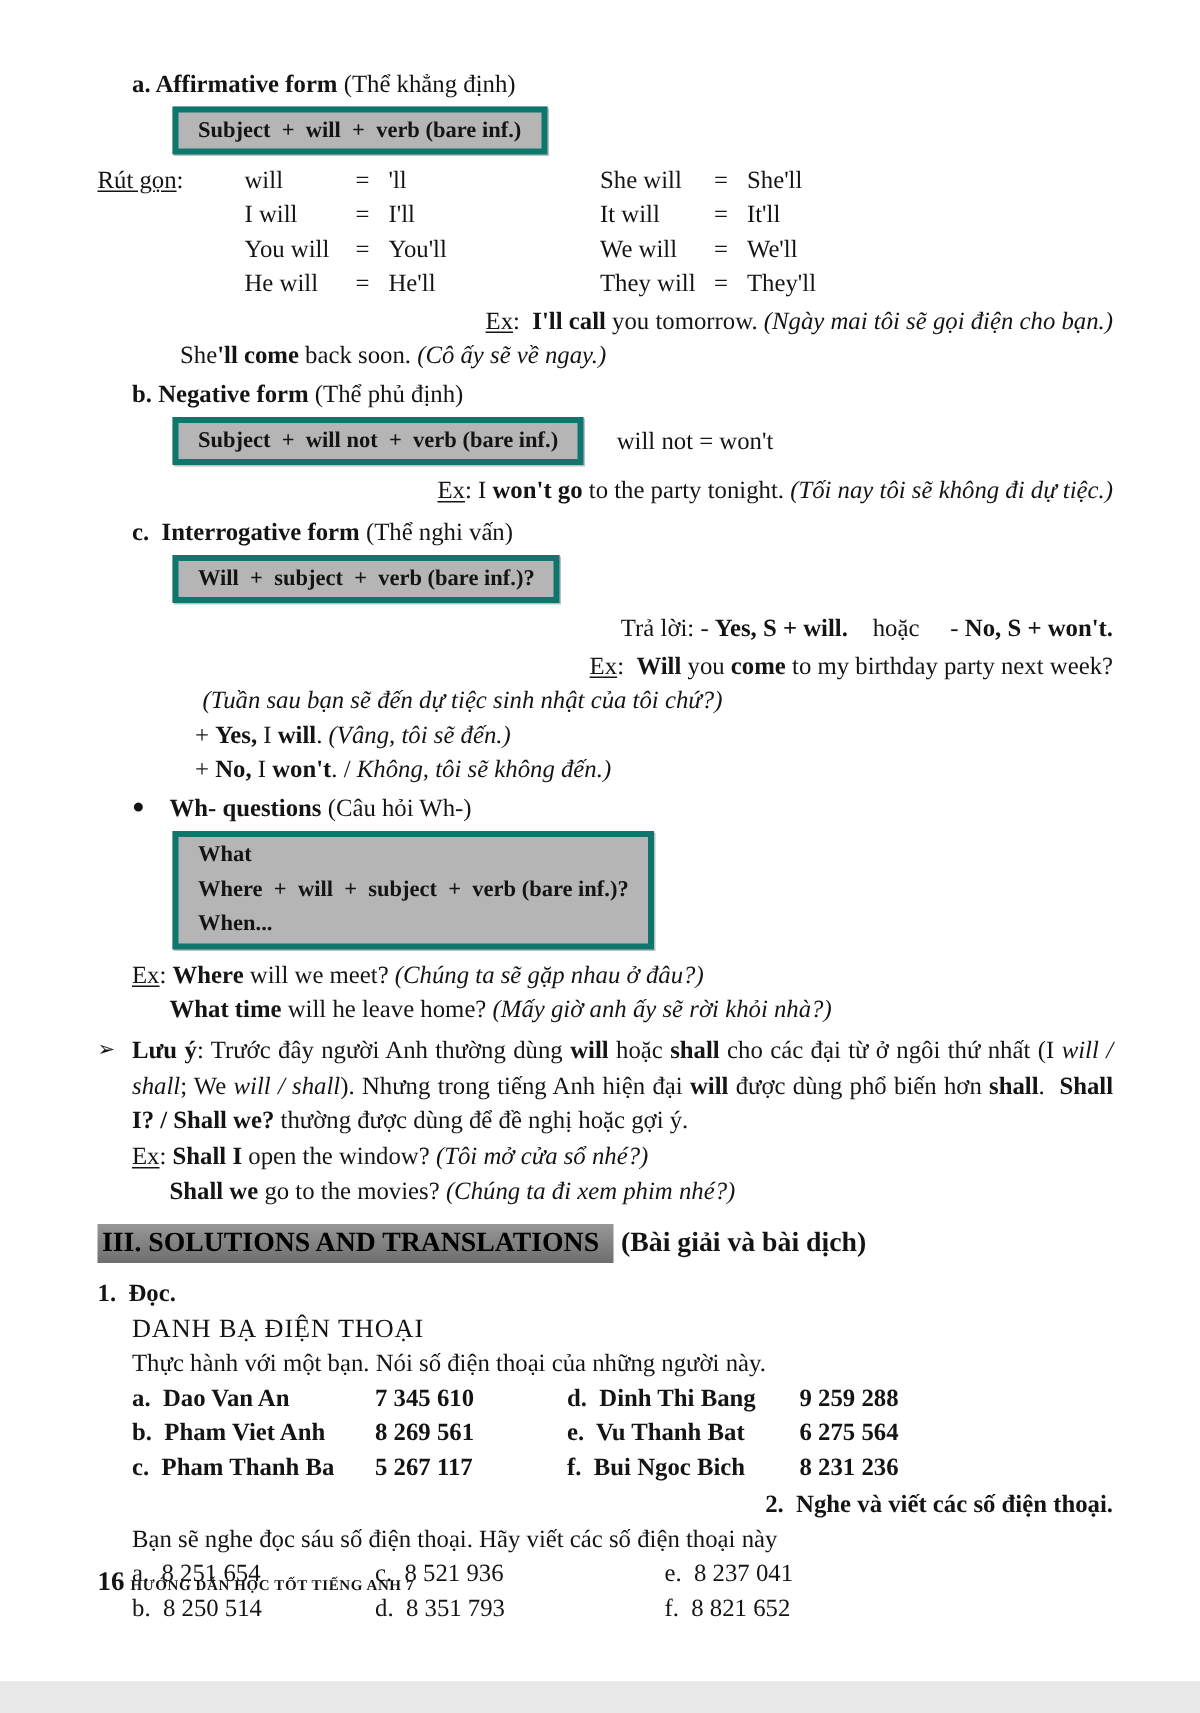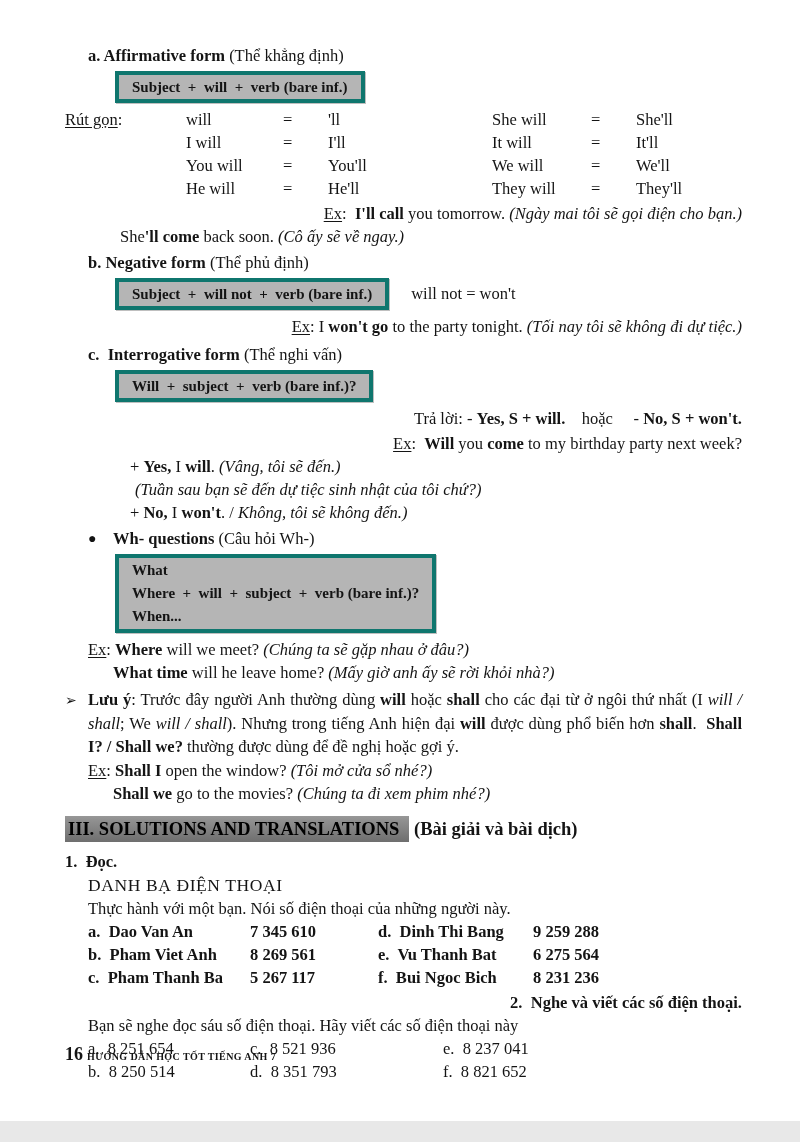--- a/index.html
+++ b/index.html
@@ -23,21 +23,21 @@
   .seg-i { font-style:italic; }
   .seg-u { text-decoration:underline; text-underline-offset:2px; }
   .formula-row { margin:4px 0 5px 50px; display:flex; align-items:center; gap:22px; }
   .formula-box {
     display:inline-block; background:#b5b5b5; border:4px solid #0f766e;
     padding:1px 13px; font-weight:bold; font-size:15px; line-height:22px;
     white-space:pre-wrap; box-shadow:1px 1px 0 rgba(0,0,0,0.25);
   }
   .formula-box .fline { display:block; line-height:23px; }
   .side-note { white-space:pre; }
-  .c-row { display:grid; grid-template-columns:98px 74px 22px 141px 76px 22px auto; line-height:23px;gap:23px; }
+  .c-row { display:grid; grid-template-columns:98px 74px 22px 141px 76px 22px auto; line-height:23px; }
   .c-row span { white-space:pre-wrap; }
   .bullet-row { display:flex; }
   .bullet-glyph { width:25px; font-size:14px; line-height:23px; }
   .note { position:relative; padding-left:23px; margin-top:4px; }
   .note-marker { position:absolute; left:0; top:1px; font-size:14px; line-height:23px; }
   .just { text-align:justify; line-height:23.5px; }
   .sec3 { margin:10px 0 6px; font-size:18.5px; font-weight:bold; line-height:29px; }
   .sec3-band {
     background:linear-gradient(180deg,#979797,#6e6e6e);
     padding:3px 10px 3px 3px; color:#000;
@@ -116,22 +116,22 @@
 
   <div class="line ind1 mt5"><span class="seg-b">c.  Interrogative form</span><span> (Thể nghi vấn)</span></div>
 
   <div class="formula-row">
     <span class="formula-box">Will  +  subject  +  verb (bare inf.)?</span>
   </div>
 
   <div class="line ind1 mt2"><span>Trả lời: - </span><span class="seg-b">Yes, S + will.</span><span>    hoặc     - </span><span class="seg-b">No, S + won't.</span></div>
 
   <div class="line ind1 mt2"><span class="seg-u">Ex</span><span>:  </span><span class="seg-b">Will</span><span> you </span><span class="seg-b">come</span><span> to my birthday party next week?</span></div>
+  <div class="line ml70"><span class="seg-i">(Tuần sau bạn sẽ đến dự tiệc sinh nhật của tôi chứ?)</span></div>
   <div class="line ml65"><span>+ </span><span class="seg-b">Yes,</span><span> I </span><span class="seg-b">will</span><span>. </span><span class="seg-i">(Vâng, tôi sẽ đến.)</span></div>
-  <div class="line ml70"><span class="seg-i">(Tuần sau bạn sẽ đến dự tiệc sinh nhật của tôi chứ?)</span></div>
   <div class="line ml65"><span>+ </span><span class="seg-b">No,</span><span> I </span><span class="seg-b">won't</span><span>. / </span><span class="seg-i">Không, tôi sẽ không đến.)</span></div>
 
   <div class="bullet-row ind1 mt3">
     <span class="bullet-glyph">●</span>
     <span class="line"><span class="seg-b">Wh- questions</span><span> (Câu hỏi Wh-)</span></span>
   </div>
 
   <div class="formula-row">
     <span class="formula-box"><span class="fline">What</span><span class="fline">Where  +  will  +  subject  +  verb (bare inf.)?</span><span class="fline">When...</span></span>
   </div>

